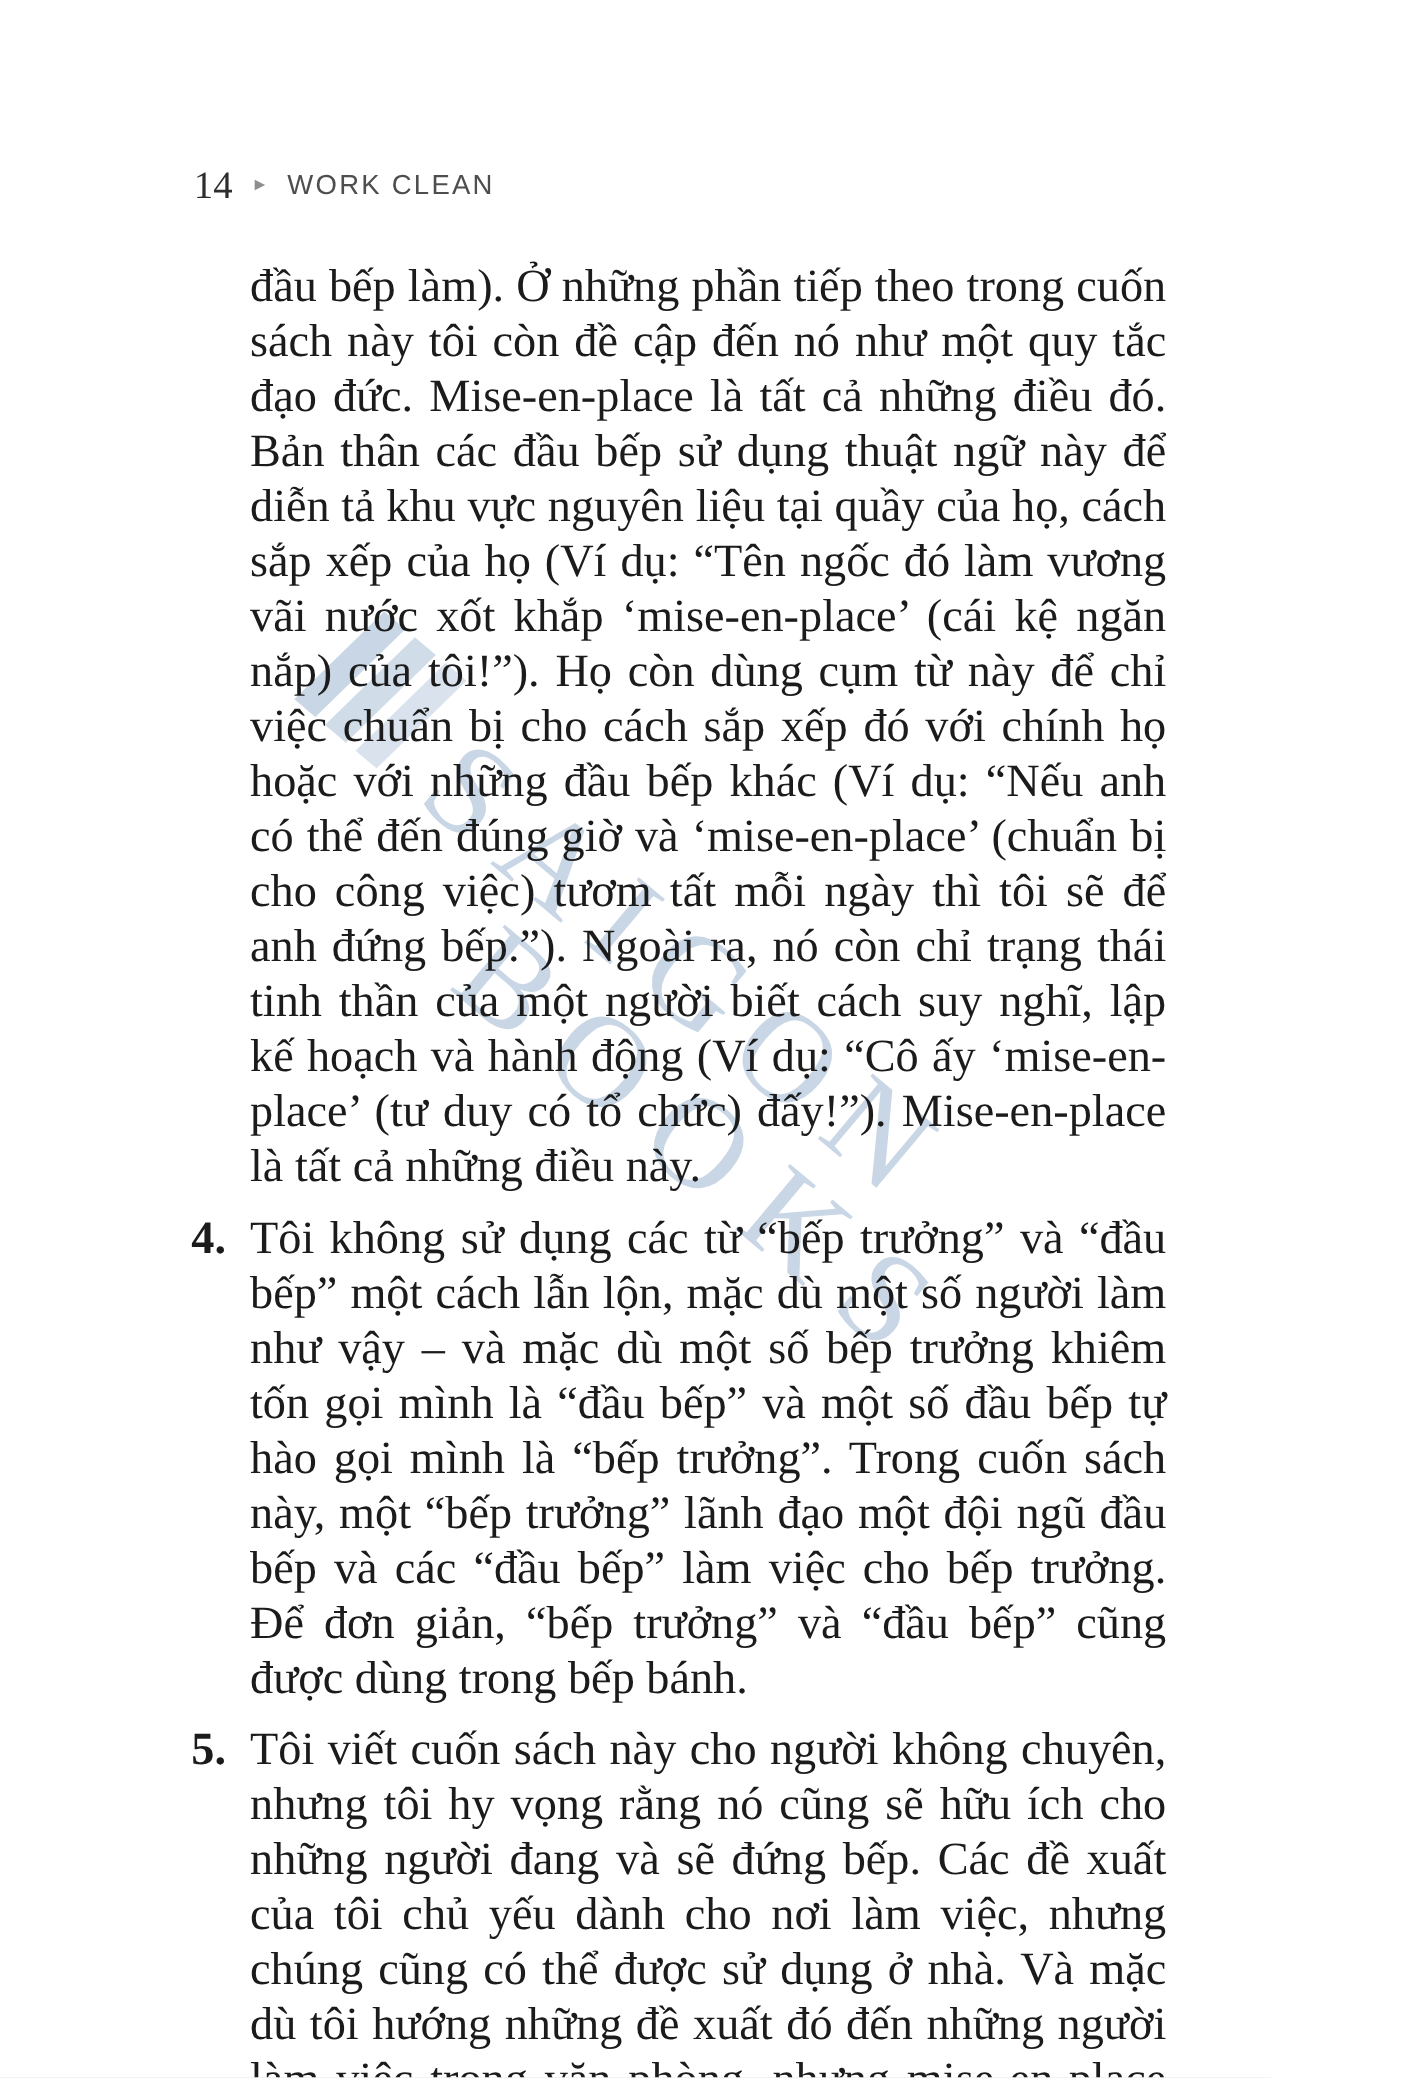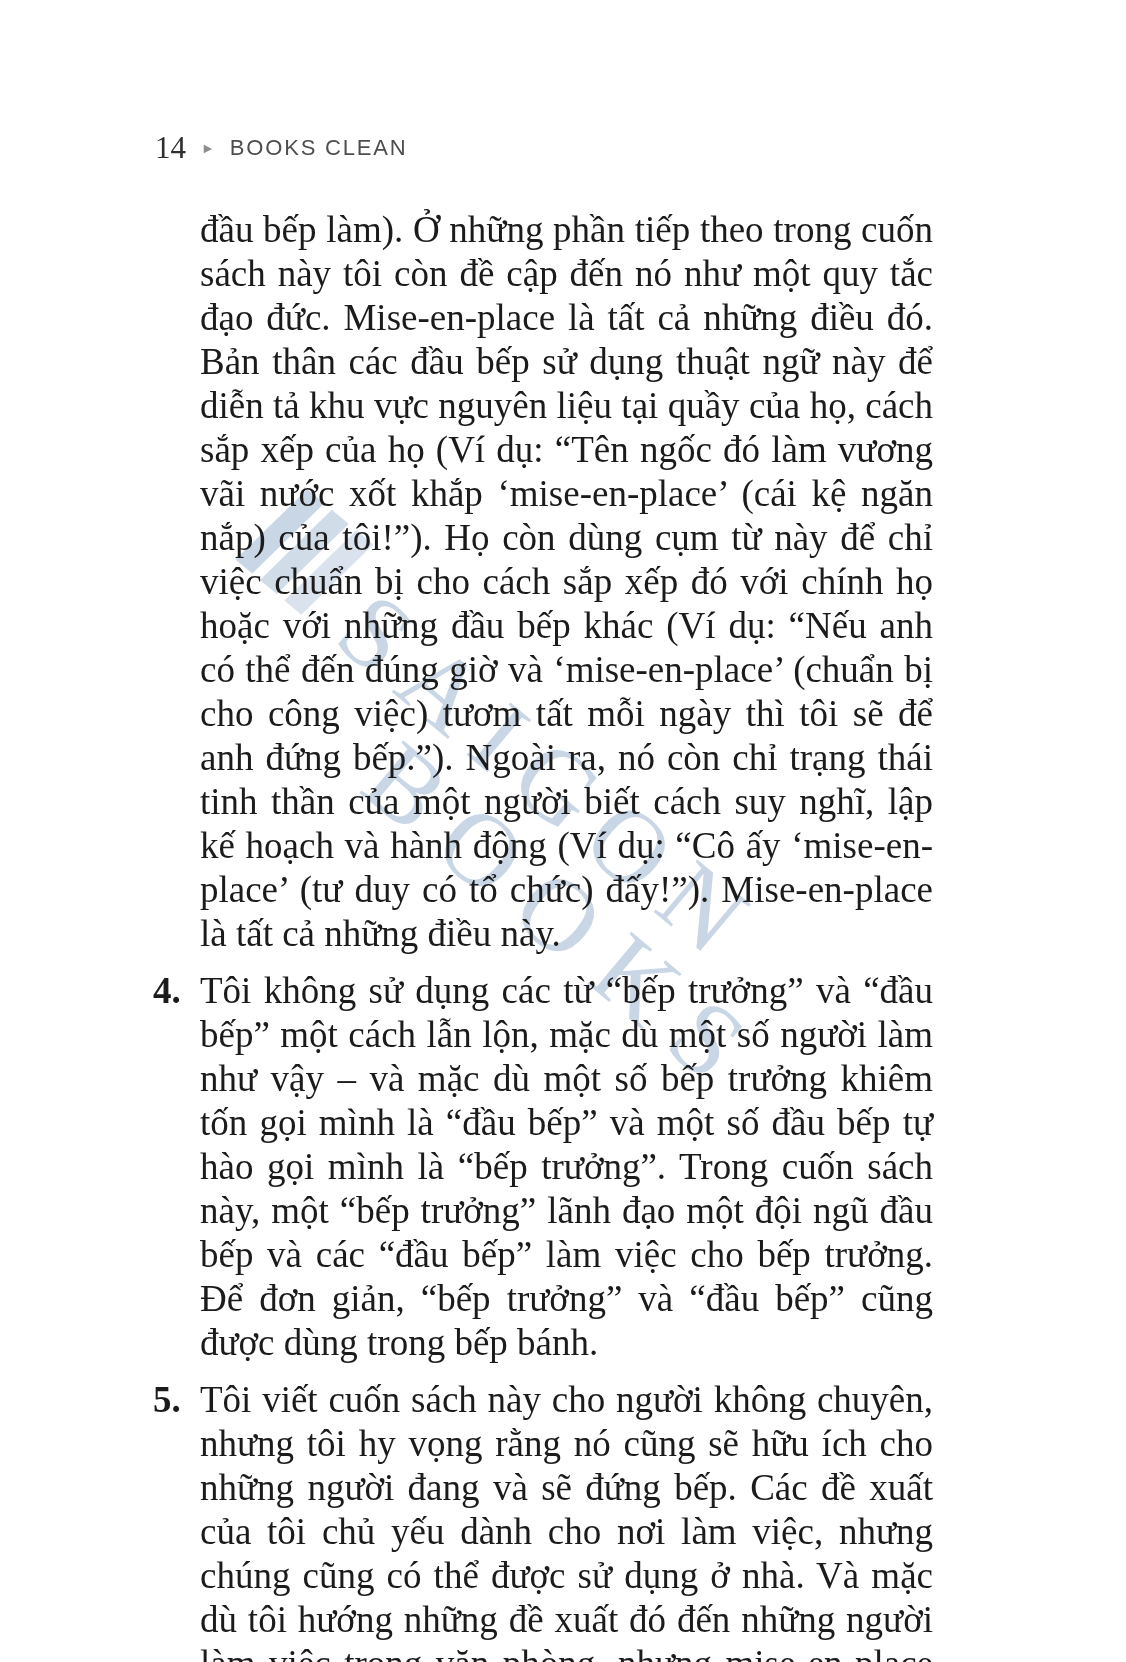--- a/index.html
+++ b/index.html
@@ -104,21 +104,21 @@
   }
 </style>
 </head>
 <body>
 
 <div class="page">
 
   <div class="header">
     <span class="page-number">14</span>
     <span class="arrow-icon">►</span>
-    <span class="running-title">BOOKS CLEAN</span>
+    <span class="running-title">WORK CLEAN</span>
   </div>
 
   <div class="watermark">
     <div class="wm-row">
       <svg class="wm-logo" width="110" height="120" viewBox="0 0 110 120" fill="currentColor">
         <path d="M18 10 L40 10 L30 110 L8 110 Z"></path>
         <path d="M50 10 L72 10 L62 110 L40 110 Z" opacity="0.85"></path>
         <path d="M82 10 L104 10 L94 110 L72 110 Z" opacity="0.7"></path>
       </svg>
       <div class="wm-line">SAIGON</div>

